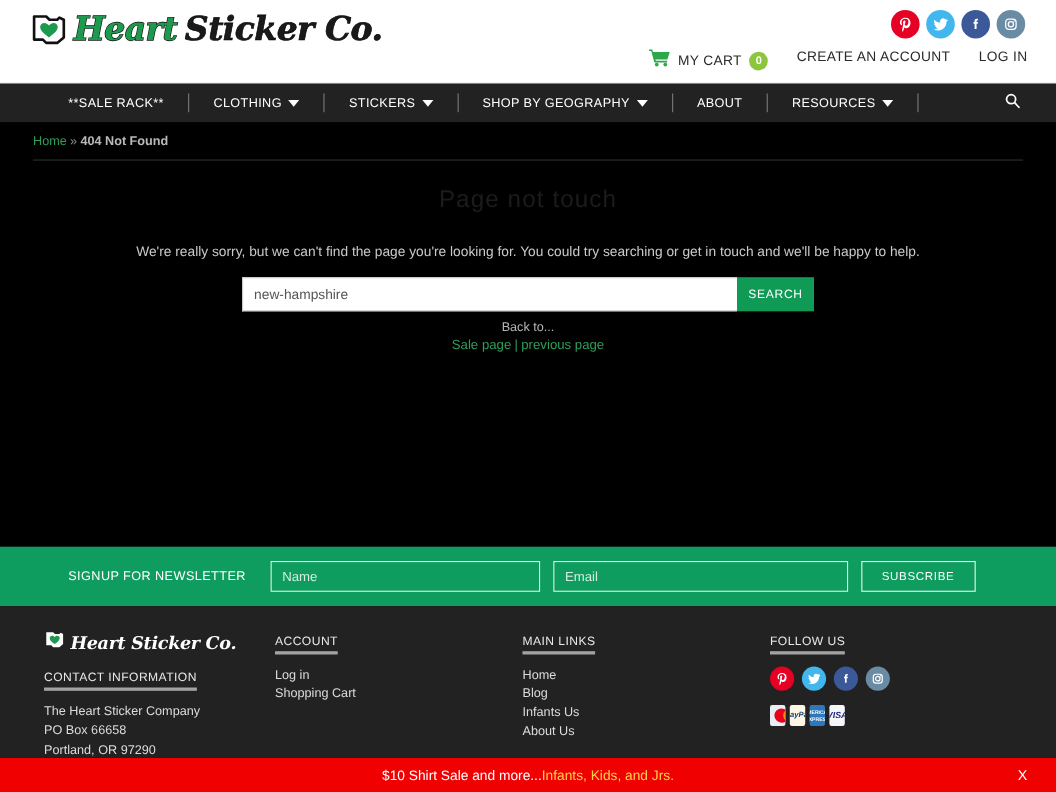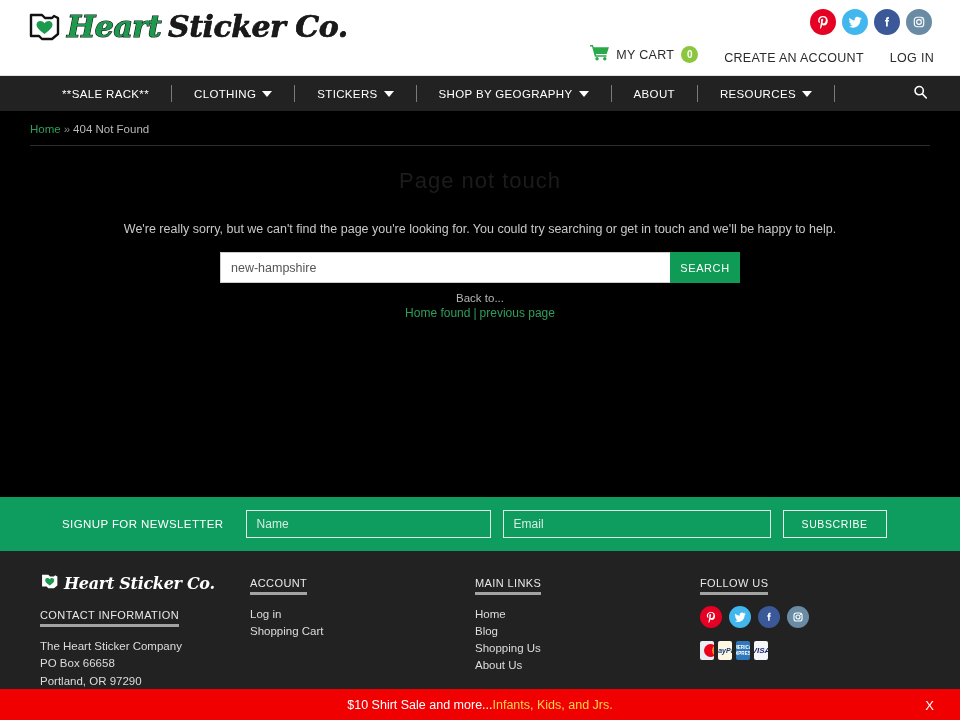--- a/index.html
+++ b/index.html
@@ -49,21 +49,21 @@
     cursor: pointer;
   }
   .sb-pinterest { background: #e60023; }
   .sb-twitter   { background: #41b7ee; }
   .sb-facebook  { background: #3b5998; }
   .sb-instagram { background: #6a8ba4; }
   .sbtn svg { display: block; }
 
   .util-row {
     position: absolute; right: 26px; top: 44px;
-    display: flex; align-items: flex-end; gap: 0;
+    display: flex; align-items: flex-start; gap: 0;
   }
   .util-cart { display: flex; align-items: center; gap: 7px; cursor: pointer; margin-right: 26px; }
   .cart-icon { color: #2aa84a; display: block; }
   .util-label {
     font-size: 12.5px; color: #2b2b2b; letter-spacing: 0.3px;
     text-transform: uppercase; white-space: nowrap;
   }
   .cart-badge {
     width: 17px; height: 17px; border-radius: 50%;
     background: #8cc63f; color: #fff;
@@ -102,21 +102,21 @@
   .nav-search {
     position: absolute; right: 32px; top: 50%; transform: translateY(-50%);
     cursor: pointer; color: #fff;
   }
 
   
   .crumbwrap { padding: 12px 30px 0 30px; }
   .crumbs { font-size: 11.5px; padding-bottom: 10px; border-bottom: 1px solid #2e2e2e; }
   .crumb-home { color: #2f9e5b; text-decoration: none; cursor: pointer; }
   .crumb-sep { color: #8a8a8a; margin: 0 3px; }
-  .crumb-cur { color: #b9b9b9; }
+  .crumb-cur { color: #b9b9b9; font-weight: bold; }
 
   
   .main404 { text-align: center; padding-top: 22px; }
   .pg-title {
     font-size: 22px; color: #1c1c1c; font-weight: normal;
     letter-spacing: 1px; margin-bottom: 28px;
   }
   .pg-msg {
     font-size: 12.5px; color: #c9c9c9; margin-bottom: 16px;
   }
@@ -338,21 +338,21 @@
 
   <div class="main404">
     <h1 class="pg-title">Page not touch</h1>
     <div class="pg-msg">We're really sorry, but we can't find the page you're looking for. You could try searching or get in touch and we'll be happy to help.</div>
     <div class="searchrow">
       <input class="search-field" type="text" value="new-hampshire" style="">
       <button class="search-btn">SEARCH</button>
     </div>
     <div class="backto">Back to...</div>
     <div class="backlinks">
-      <a>Home found</a><span class="pipe">|</span><a>previous page</a>
+      <a>Sale page</a><span class="pipe">|</span><a>previous page</a>
     </div>
   </div>
 
   <div class="newsletter">
     <span class="nl-label">SIGNUP FOR NEWSLETTER</span>
     <input id="nl-name" class="nl-input" type="text" placeholder="Name" style="">
     <input id="nl-email" class="nl-input" type="text" placeholder="Email" style="">
     <button class="nl-btn">SUBSCRIBE</button>
   </div>
 
@@ -382,21 +382,21 @@
     <div class="f-col f-col-2">
       <div class="f-head">ACCOUNT</div>
       <a class="f-link">Log in</a>
       <a class="f-link">Shopping Cart</a>
     </div>
 
     <div class="f-col f-col-3">
       <div class="f-head">MAIN LINKS</div>
       <a class="f-link">Home</a>
       <a class="f-link">Blog</a>
-      <a class="f-link">Shopping Us</a>
+      <a class="f-link">Infants Us</a>
       <a class="f-link">About Us</a>
     </div>
 
     <div class="f-col f-col-4">
       <div class="f-head">FOLLOW US</div>
       <div class="f-social">
         <span class="sbtn sb-pinterest">
           <svg width="12" height="12" viewBox="0 0 16 16" fill="#fff">
               <path d="M8 1.2C4.3 1.2 2.4 3.7 2.4 6c0 1.4.5 2.6 1.7 3 .2.1.3 0 .4-.2l.15-.6c.05-.2 0-.26-.1-.4-.3-.4-.5-.86-.5-1.55 0-2 1.5-3.8 3.9-3.8 2.1 0 3.3 1.3 3.3 3 0 2.26-1 4.16-2.5 4.16-.82 0-1.44-.68-1.24-1.5.23-1 .7-2.06.7-2.78 0-.64-.35-1.18-1.06-1.18-.84 0-1.52.87-1.52 2.04 0 .74.25 1.24.25 1.24L4.9 12.9c-.3 1.26-.05 2.8-.03 2.96.01.1.14.12.2.05.08-.1 1.1-1.36 1.45-2.6.1-.36.56-2.2.56-2.2.28.53 1.1.99 1.97.99 2.6 0 4.36-2.36 4.36-5.52C13.4 3.2 11.4 1.2 8 1.2z"></path>
             </svg>

